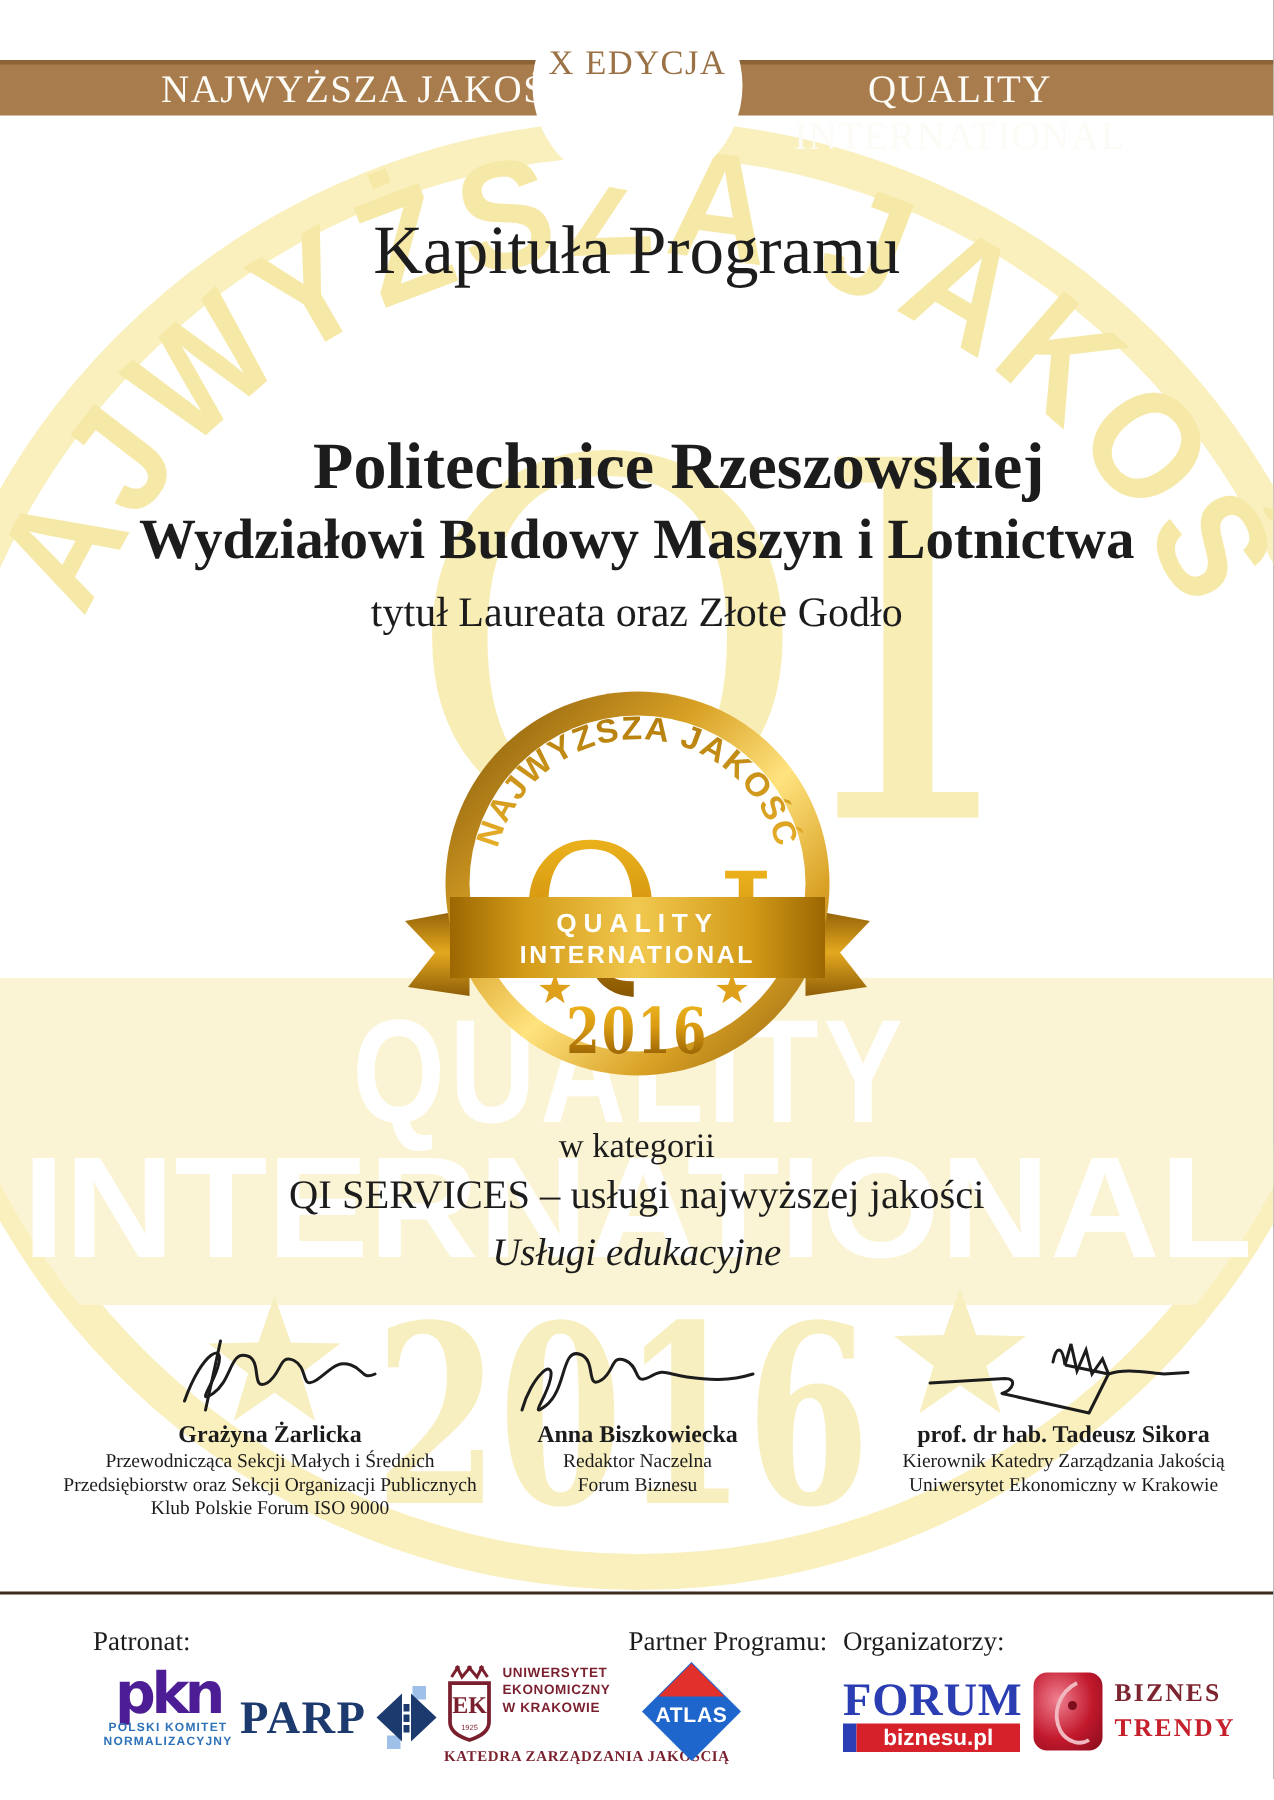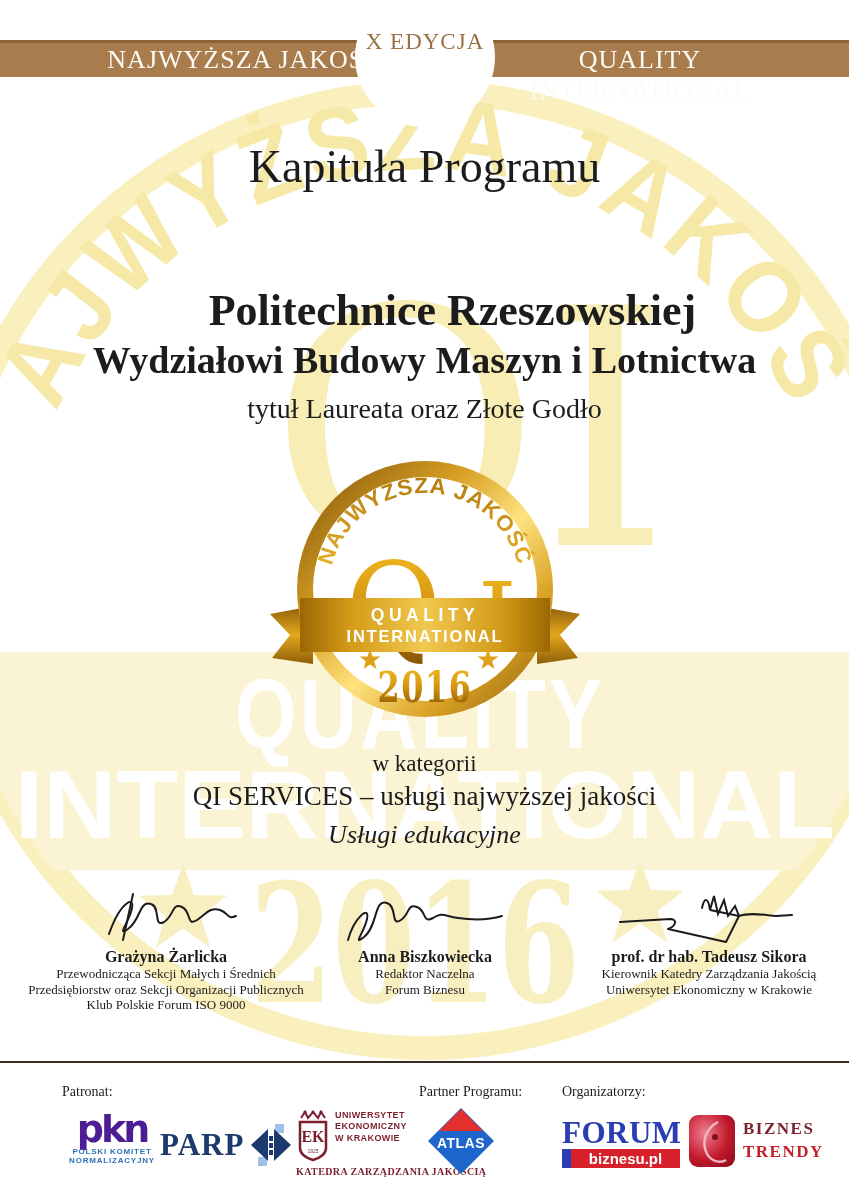--- a/index.html
+++ b/index.html
@@ -26,27 +26,27 @@
   .h-recip1{top:285px;font-size:44px;font-weight:bold;padding-left:28px;}
   .h-recip2{top:338px;font-size:38px;font-weight:bold;}
   .h-award{top:393px;font-size:28px;}
   .h-catintro{top:751px;font-size:23px;}
   .h-catname{top:781px;font-size:27px;}
   .h-catsub{top:820px;font-size:26px;font-style:italic;}
   
   .sig-col{position:absolute;top:888px;text-align:center;z-index:2;}
   .sig-col .name{font-size:16px;font-weight:bold;margin-top:2px;}
   .sig-col .line{font-size:13px;line-height:1.2;}
-  .sig1{left:11px;width:310px;text-align:center;}
+  .sig1{left:25px;width:310px;text-align:center;}
   .sig2{left:300px;width:250px;}
   .sig3{left:564px;width:290px;}
   .sig-img{display:block;margin:0 auto;}
   
   .divider{top:1061px;left:0;width:849px;height:2px;background:#3A2B1D;z-index:2;}
-  .flabel{font-size:14px;z-index:2;}
+  .flabel{font-size:18px;z-index:2;}
   .logo{z-index:2;}
   .pkn-abbr{font-family:"DejaVu Sans",sans-serif;font-weight:bold;font-size:38px;line-height:.85;
             color:#4c1d95;letter-spacing:-3px;}
   .pkn-cap{font-family:"Liberation Sans",sans-serif;font-weight:bold;font-size:8px;
            letter-spacing:.8px;color:#2E72B8;margin-top:2px;}
   .parp-wrap{display:flex;align-items:center;gap:5px;}
   .parp-name{font-size:31px;font-weight:bold;color:#1D3A6E;letter-spacing:1px;}
   .uek-wrap{display:flex;align-items:flex-start;gap:5px;}
   .uek-lines div{font-family:"Liberation Sans",sans-serif;font-weight:bold;font-size:9px;
                  color:#7A1F2D;letter-spacing:.4px;line-height:1.25;}

